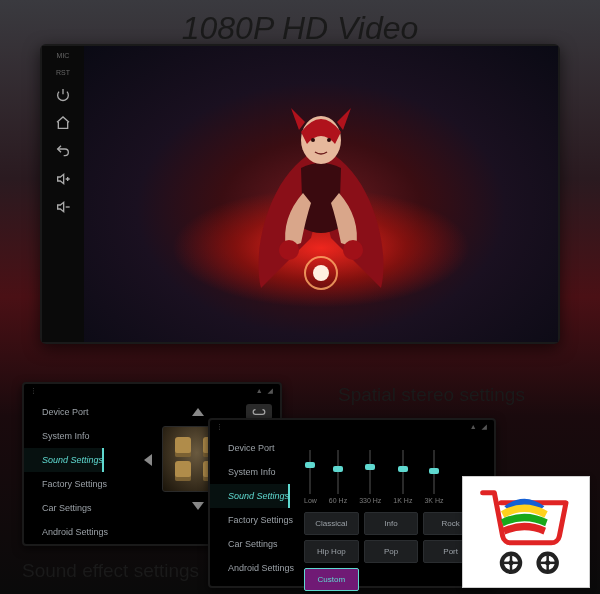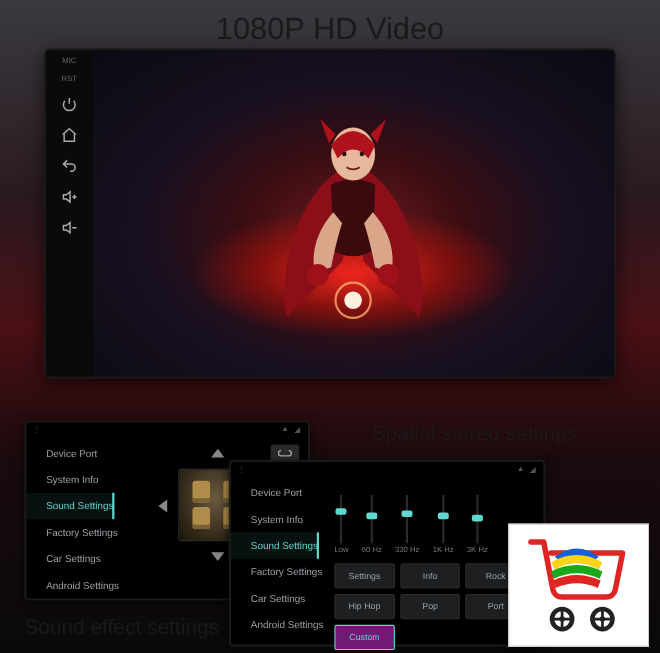--- a/index.html
+++ b/index.html
@@ -6,24 +6,25 @@
   body {
     width: 600px;
     height: 594px;
     font-family: Arial, sans-serif;
     background: linear-gradient(180deg, #3a3a3f 0%, #2a1a20 30%, #4a1015 50%, #1a0a0d 70%, #0a0a0a 100%);
     position: relative;
     overflow: hidden;
   }
   .title {
     text-align: center;
-    font-size: 28px;
+    font-size: 32px;
     color: #1a1a1a;
     padding-top: 10px;
     font-weight: normal;
+    font-style: italic;
   }
   
   .main-unit {
     position: absolute;
     top: 44px;
     left: 40px;
     width: 520px;
     height: 300px;
     background: #000;
     border: 2px solid #1a1a1a;
@@ -98,20 +99,21 @@
     color: #9aa0a6;
     padding: 7px 18px;
     border-right: 2px solid transparent;
     white-space: nowrap;
     cursor: pointer;
   }
   .settings-item.active {
     color: #5fd9d0;
     border-right-color: #5fd9d0;
     background: rgba(95,217,208,0.08);
+    font-style: italic;
   }
   .panel-content {
     flex: 1;
     position: relative;
     padding: 16px 8px 8px 8px;
   }
   .seat-box {
     position: absolute;
     top: 42px; left: 58px;
     width: 70px; height: 66px;
@@ -360,21 +362,21 @@
           <div class="lbl">1K Hz</div>
         </div>
         <div class="eq-slider">
           <div class="track">
               <div class="thumb" style="bottom:45%"></div>
             </div>
           <div class="lbl">3K Hz</div>
         </div>
       </div>
       <div class="preset-grid">
-        <div class="preset">Settings</div>
+        <div class="preset">Classical</div>
         <div class="preset">Info</div>
         <div class="preset">Rock</div>
         <div class="preset">Hip Hop</div>
         <div class="preset">Pop</div>
         <div class="preset">Port</div>
         <div class="preset active">Custom</div>
       </div>
     </div>
   </div>
 </div>

